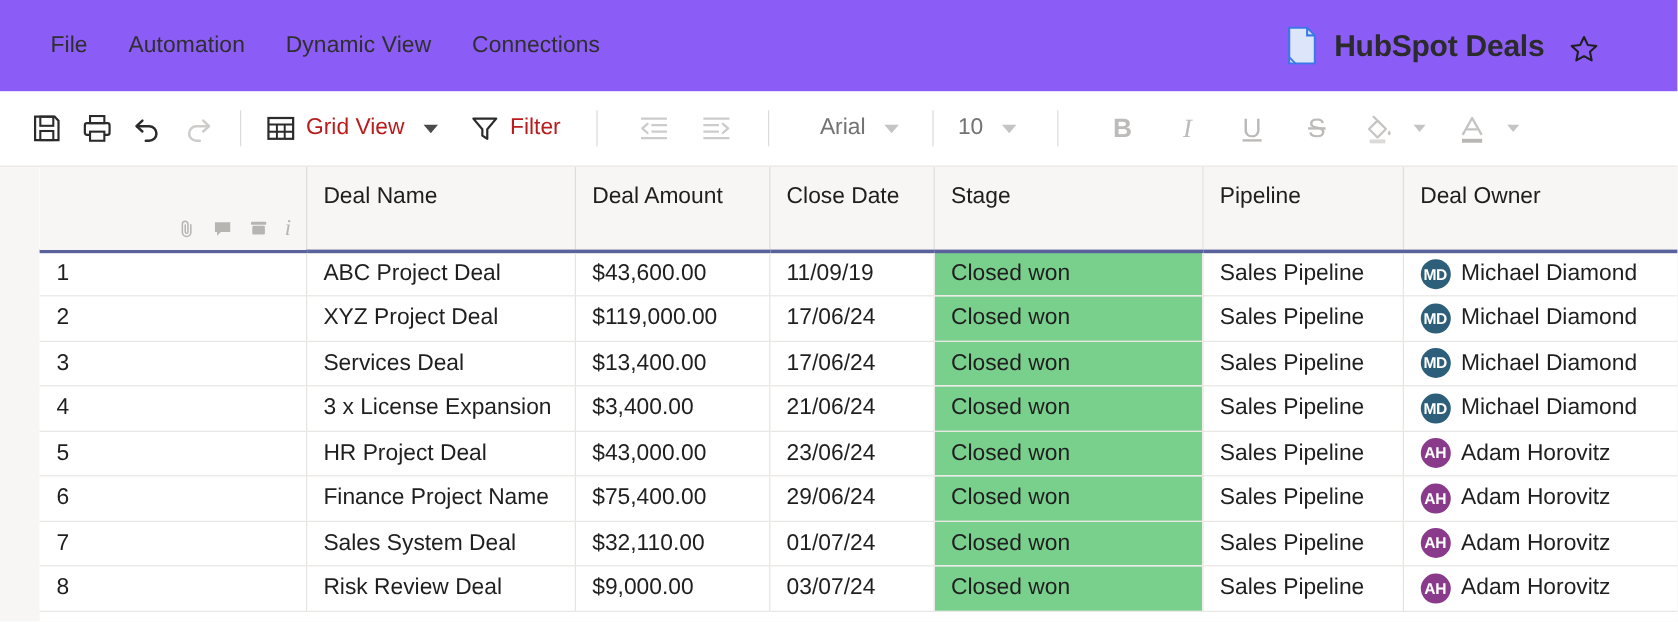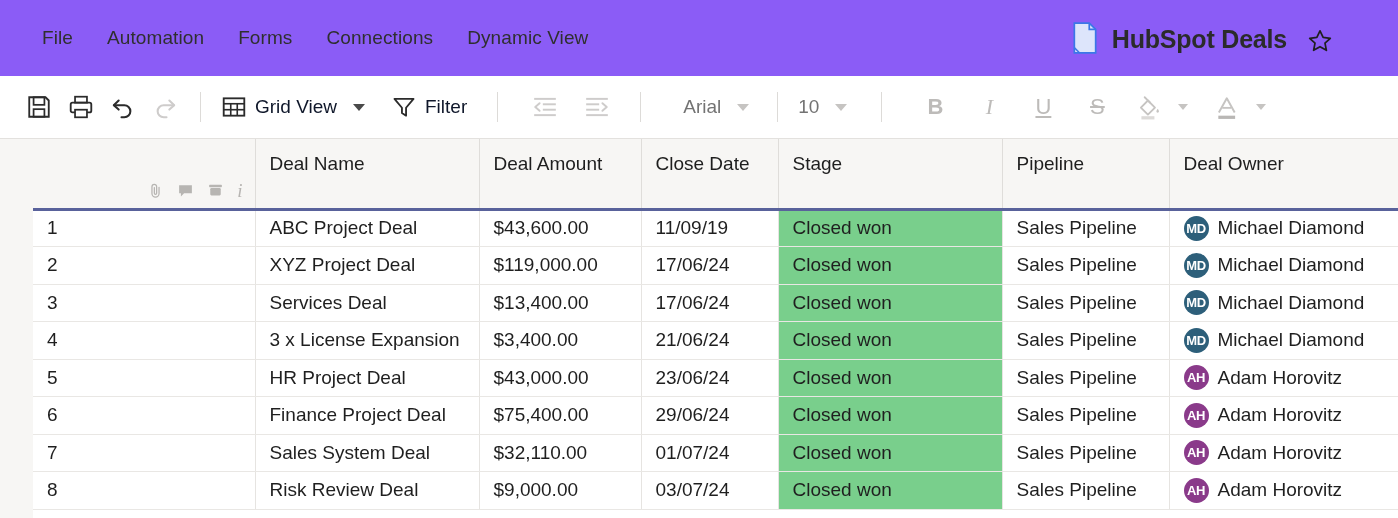--- a/index.html
+++ b/index.html
@@ -68,21 +68,21 @@
     background:#dddbd8;
     margin:0 14px;
     flex:none;
   }
   .tb-group {
     display:flex; align-items:center;
     gap:8px;
     padding:0 6px;
     cursor:default;
   }
-  .tb-label { font-size:19px; color:#0f172a; white-space:nowrap; }
+  .tb-label { font-size:19px; color:#b91c1c; white-space:nowrap; }
   .tb-label.muted { color:#737373; }
   .caret {
     width:0; height:0;
     border-left:6px solid transparent;
     border-right:6px solid transparent;
     border-top:7px solid #4a4a4a;
     margin-left:8px;
     flex:none;
   }
   .caret.muted { border-top-color:#c6c4c2; }
@@ -201,23 +201,22 @@
   col.c-stage  { width:224px; }
   col.c-pipe   { width:167px; }
   col.c-owner  { width:229px; }
 </style>
 </head>
 <body>
 
 <div class="menubar">
   <div class="menu-item">File</div>
   <div class="menu-item">Automation</div>
-  <div class="menu-item">Forms</div>
+  <div class="menu-item">Dynamic View</div>
   <div class="menu-item">Connections</div>
-  <div class="menu-item">Dynamic View</div>
 
   <div class="title-group">
     <svg class="doc-icon" viewBox="0 0 24 30">
       <path d="M2 1 h14 l6 6 v22 h-20 z" fill="#dde5fb" stroke="#3b78e7" stroke-width="1.6"></path>
       <path d="M16 1 v6 h6" fill="none" stroke="#3b78e7" stroke-width="1.6"></path>
       <path d="M2 24 l5 5" fill="none" stroke="#3b78e7" stroke-width="1.4"></path>
     </svg>
     <div class="doc-title">HubSpot Deals</div>
     <svg class="star-icon" viewBox="0 0 24 24">
       <path d="M12 2.6 l2.9 6.1 6.6.8 -4.9 4.5 1.3 6.6 -5.9-3.3 -5.9 3.3 1.3-6.6 -4.9-4.5 6.6-.8 z" fill="none" stroke="#1f1f1f" stroke-width="1.6" stroke-linejoin="round"></path>
@@ -444,21 +443,21 @@
             <td>Sales Pipeline</td>
             <td>
               <div class="owner-cell">
                 <span class="avatar" style="background: rgb(138, 58, 138);">AH</span>
                 <span class="owner-name">Adam Horovitz</span>
               </div>
             </td>
           </tr>
           <tr>
             <td class="gutter">6</td>
-            <td>Finance Project Deal</td>
+            <td>Finance Project Name</td>
             <td class="num">$75,400.00</td>
             <td>29/06/24</td>
             <td class="stage">Closed won</td>
             <td>Sales Pipeline</td>
             <td>
               <div class="owner-cell">
                 <span class="avatar" style="background: rgb(138, 58, 138);">AH</span>
                 <span class="owner-name">Adam Horovitz</span>
               </div>
             </td>

